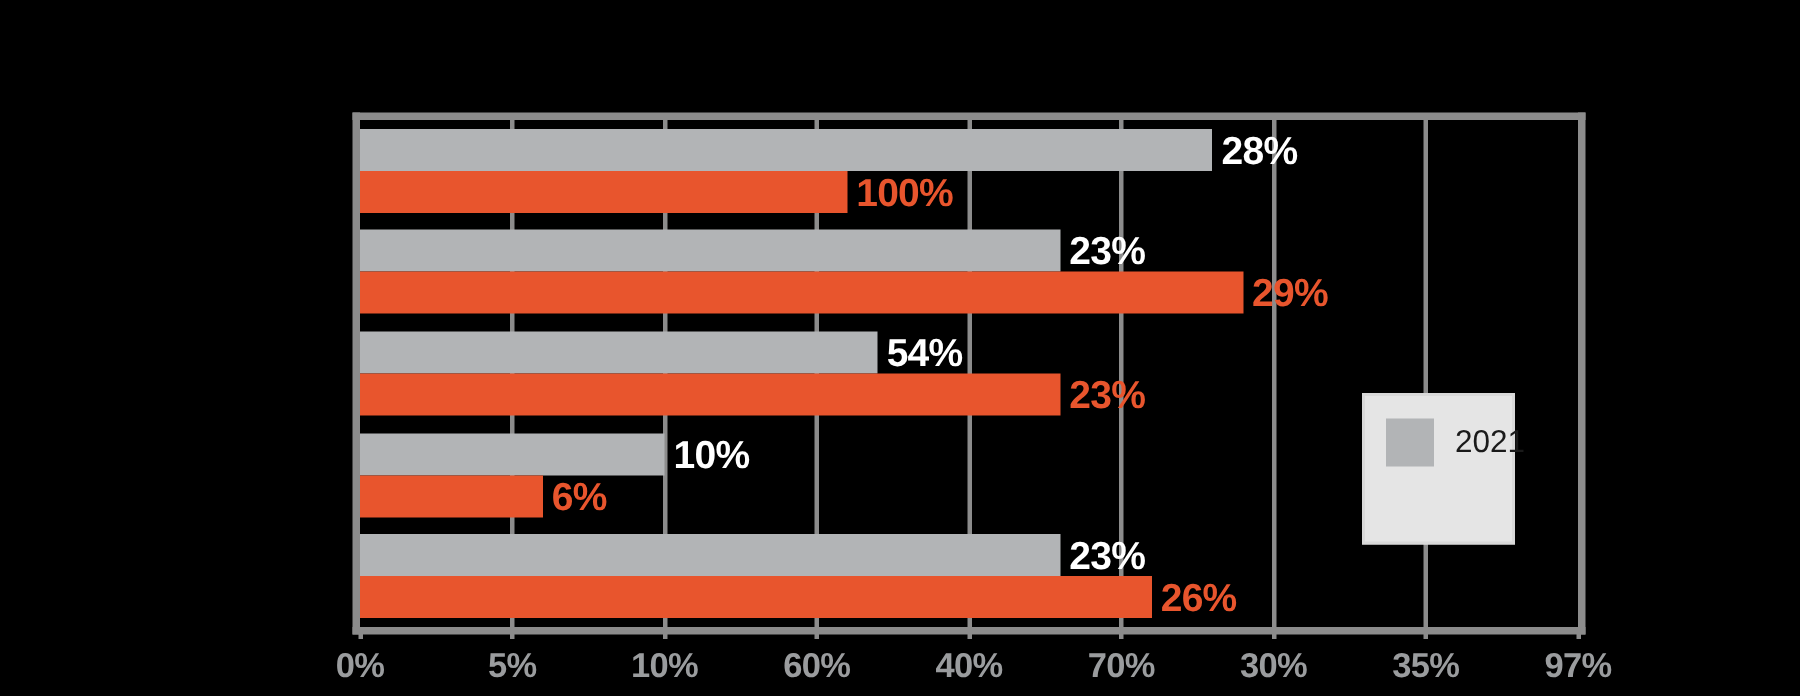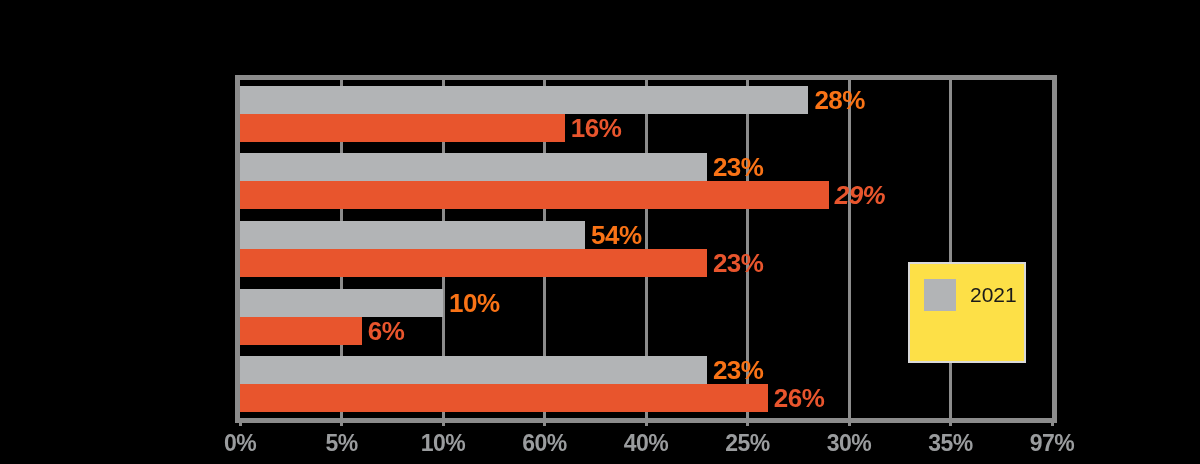--- a/index.html
+++ b/index.html
@@ -102,31 +102,31 @@
 
   .bar-label {
     position: absolute;
     font-size: 26px;
     font-weight: bold;
     font-family: "Liberation Sans", sans-serif;
     letter-spacing: -0.5px;
     white-space: nowrap;
     line-height: 28px;
   }
-  .bar-label.series-2021 { color: #f97316; }
+  .bar-label.series-2021 { color: #ffffff; }
   .bar-label.series-2019 { color: #e8552d; }
 
   
   #legend {
     position: absolute;
     left: 908px;
     top: 262px;
-    width: 118px;
+    width: 102px;
     height: 101px;
-    background: #fde047;
+    background: #e5e5e5;
     border: 2px solid #d9d9d9;
     box-sizing: border-box;
   }
   .legend-row {
     position: absolute;
     left: 14px;
     display: flex;
     align-items: center;
   }
   .legend-row.row-0 { top: 15px; }
@@ -161,25 +161,25 @@
         <div class="gridline" style="left: 303px;"></div>
         <div class="gridline" style="left: 404.5px;"></div>
         <div class="gridline" style="left: 506px;"></div>
         <div class="gridline" style="left: 607.5px;"></div>
         <div class="gridline" style="left: 709px;"></div>
       </div>
     <div id="bars-layer">
         <div class="bar series-2021" style="top: 5.8px; width: 568.4px;"></div>
         <div class="bar-label series-2021" style="top: 5.8px; left: 574.4px;">28%</div>
         <div class="bar series-2019" style="top: 33.8px; width: 324.8px;"></div>
-        <div class="bar-label series-2019" style="top: 33.8px; left: 330.8px;">16%</div>
+        <div class="bar-label series-2019" style="top: 33.8px; left: 330.8px;">100%</div>
         <div class="bar series-2021" style="top: 73.4px; width: 466.9px;"></div>
         <div class="bar-label series-2021" style="top: 73.4px; left: 472.9px;">23%</div>
         <div class="bar series-2019" style="top: 101.4px; width: 588.7px;"></div>
-        <div class="bar-label series-2019" style="top: 101.4px; left: 594.7px; font-style: italic;">29%</div>
+        <div class="bar-label series-2019" style="top: 101.4px; left: 594.7px;">29%</div>
         <div class="bar series-2021" style="top: 141px; width: 345.1px;"></div>
         <div class="bar-label series-2021" style="top: 141px; left: 351.1px;">54%</div>
         <div class="bar series-2019" style="top: 169px; width: 466.9px;"></div>
         <div class="bar-label series-2019" style="top: 169px; left: 472.9px;">23%</div>
         <div class="bar series-2021" style="top: 208.6px; width: 203px;"></div>
         <div class="bar-label series-2021" style="top: 208.6px; left: 209px;">10%</div>
         <div class="bar series-2019" style="top: 236.6px; width: 121.8px;"></div>
         <div class="bar-label series-2019" style="top: 236.6px; left: 127.8px;">6%</div>
         <div class="bar series-2021" style="top: 276.2px; width: 466.9px;"></div>
         <div class="bar-label series-2021" style="top: 276.2px; left: 472.9px;">23%</div>
@@ -193,21 +193,21 @@
       <div class="tick-label" style="left: 240px; top: 430px;">0%</div>
       <div class="tick-mark" style="left: 340px; top: 418px; position: absolute;"></div>
       <div class="tick-label" style="left: 341.5px; top: 430px;">5%</div>
       <div class="tick-mark" style="left: 441.5px; top: 418px; position: absolute;"></div>
       <div class="tick-label" style="left: 443px; top: 430px;">10%</div>
       <div class="tick-mark" style="left: 543px; top: 418px; position: absolute;"></div>
       <div class="tick-label" style="left: 544.5px; top: 430px;">60%</div>
       <div class="tick-mark" style="left: 644.5px; top: 418px; position: absolute;"></div>
       <div class="tick-label" style="left: 646px; top: 430px;">40%</div>
       <div class="tick-mark" style="left: 746px; top: 418px; position: absolute;"></div>
-      <div class="tick-label" style="left: 747.5px; top: 430px;">25%</div>
+      <div class="tick-label" style="left: 747.5px; top: 430px;">70%</div>
       <div class="tick-mark" style="left: 847.5px; top: 418px; position: absolute;"></div>
       <div class="tick-label" style="left: 849px; top: 430px;">30%</div>
       <div class="tick-mark" style="left: 949px; top: 418px; position: absolute;"></div>
       <div class="tick-label" style="left: 950.5px; top: 430px; text-align: center;">35%</div>
       <div class="tick-mark" style="left: 1050.5px; top: 418px; position: absolute;"></div>
       <div class="tick-label" style="left: 1052px; top: 430px;">97%</div>
     </div>
 
   <div id="legend">
     <div class="legend-row row-0">

